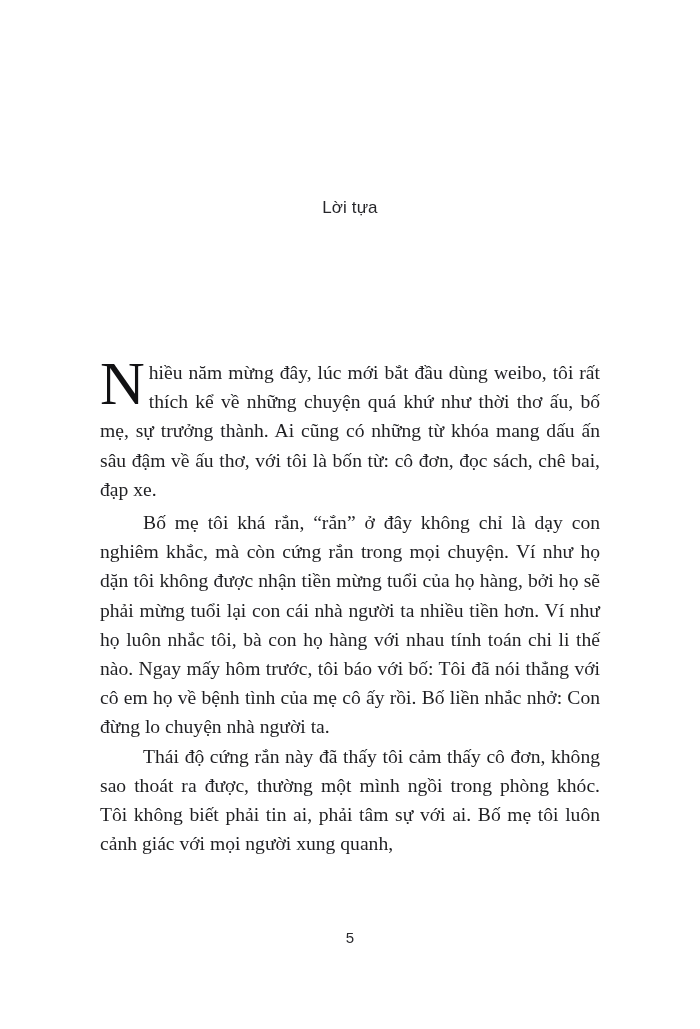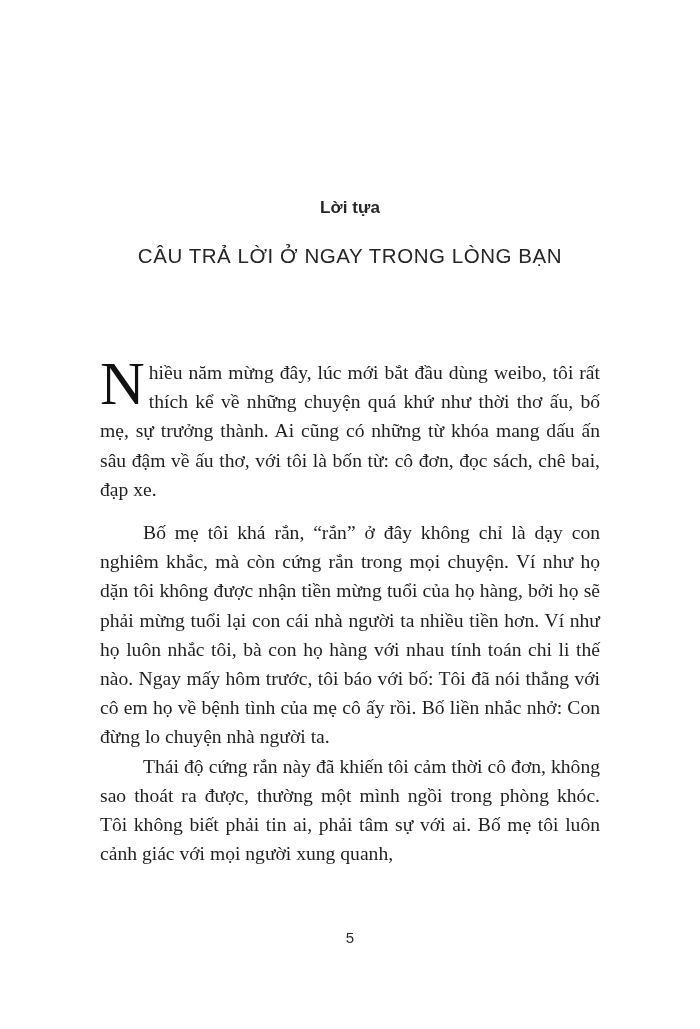--- a/index.html
+++ b/index.html
@@ -28,21 +28,21 @@
   .heading-block {
     position: absolute;
     left: 0;
     right: 0;
     top: 196px;
     text-align: center;
   }
   .kicker {
     font-family: "Liberation Sans", "DejaVu Sans", sans-serif;
     font-size: 17px;
-    font-weight: 700;
+    font-weight: 400;
     letter-spacing: 0.1px;
     color: #26262a;
     line-height: 24px;
     margin: 0;
   }
   .chapter-title {
     font-family: "Liberation Sans", "DejaVu Sans", sans-serif;
     font-size: 20.5px;
     font-weight: 400;
     letter-spacing: 0.55px;
@@ -66,21 +66,21 @@
     line-height: 29.2px;
     text-align: justify;
     text-justify: inter-word;
     color: #1f1f22;
     hyphens: none;
   }
   p.body-par.indent {
     text-indent: 2.2em;
   }
   p.gap-before {
-    margin-top: 14px;
+    margin-top: 4px;
   }
 
   
   p.dropcap-par {
     text-align: justify;
   }
   p.dropcap-par .dropcap {
     float: left;
     font-family: "Liberation Serif", "DejaVu Serif", serif;
     font-size: 62px;
@@ -104,28 +104,27 @@
     line-height: 18px;
   }
 </style>
 </head>
 <body>
 
 <div class="page">
 
   <div class="heading-block">
     <div class="kicker">Lời tựa</div>
-    <h1 class="chapter-title">CÂU TRẢ LỜI Ở NGAY TRONG LÒNG BẠN</h1>
   </div>
 
   <div class="text-column">
 
     <p class="body-par dropcap-par"><span class="dropcap">N</span><span>hiều năm mừng đây, lúc mới bắt đầu dùng weibo, tôi rất thích kể về những chuyện quá khứ như thời thơ ấu, bố mẹ, sự trưởng thành. Ai cũng có những từ khóa mang dấu ấn sâu đậm về ấu thơ, với tôi là bốn từ: cô đơn, đọc sách, chê bai, đạp xe.</span></p>
 
     <p class="body-par indent gap-before">Bố mẹ tôi khá rắn, “rắn” ở đây không chỉ là dạy con nghiêm khắc, mà còn cứng rắn trong mọi chuyện. Ví như họ dặn tôi không được nhận tiền mừng tuổi của họ hàng, bởi họ sẽ phải mừng tuổi lại con cái nhà người ta nhiều tiền hơn. Ví như họ luôn nhắc tôi, bà con họ hàng với nhau tính toán chi li thế nào. Ngay mấy hôm trước, tôi báo với bố: Tôi đã nói thẳng với cô em họ về bệnh tình của mẹ cô ấy rồi. Bố liền nhắc nhở: Con đừng lo chuyện nhà người ta.</p>
 
-    <p class="body-par indent">Thái độ cứng rắn này đã khiến tôi cảm thời cô đơn, không sao thoát ra được, thường một mình ngồi trong phòng khóc. Tôi không biết phải tin ai, phải tâm sự với ai. Bố mẹ tôi luôn cảnh giác với mọi người xung quanh,</p>
+    <p class="body-par indent">Thái độ cứng rắn này đã thấy tôi cảm thấy cô đơn, không sao thoát ra được, thường một mình ngồi trong phòng khóc. Tôi không biết phải tin ai, phải tâm sự với ai. Bố mẹ tôi luôn cảnh giác với mọi người xung quanh,</p>
 
   </div>
 
   <div class="folio">5</div>
 
 </div>
 
 </body></html>

